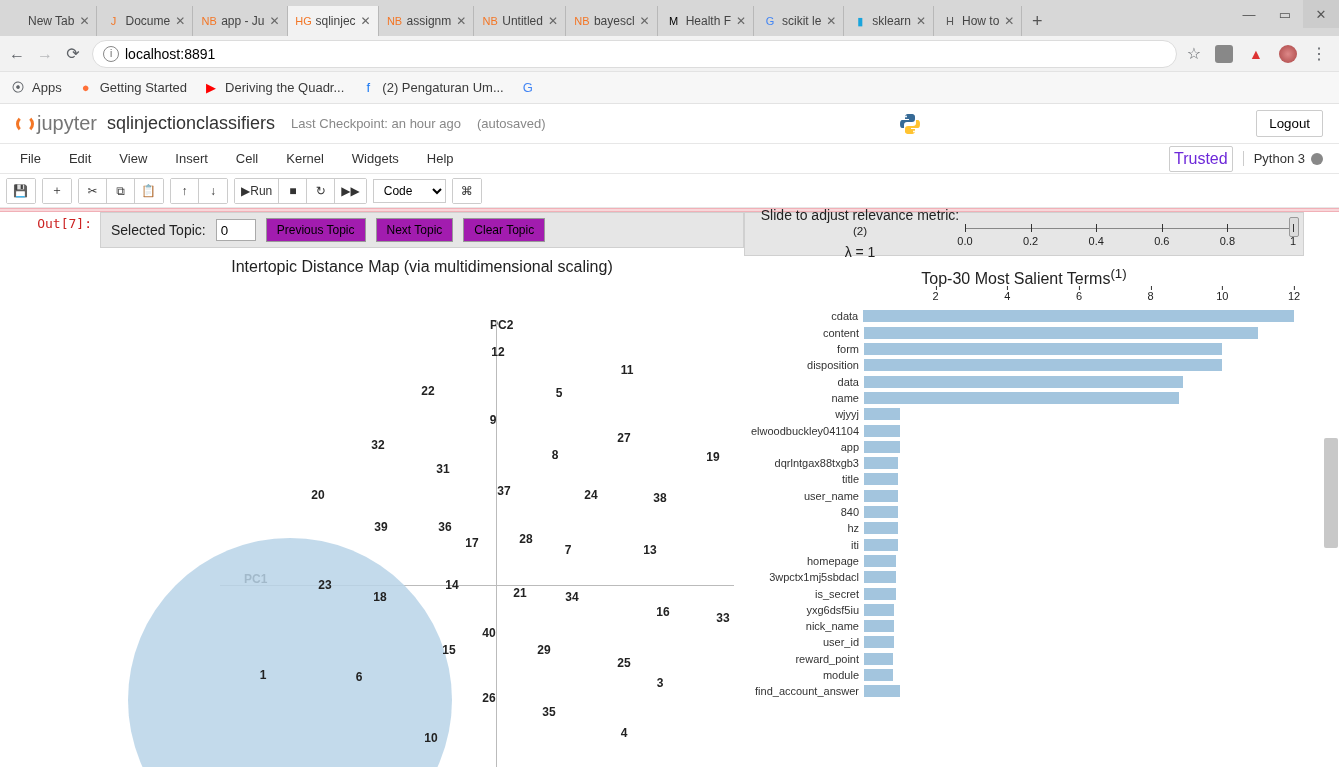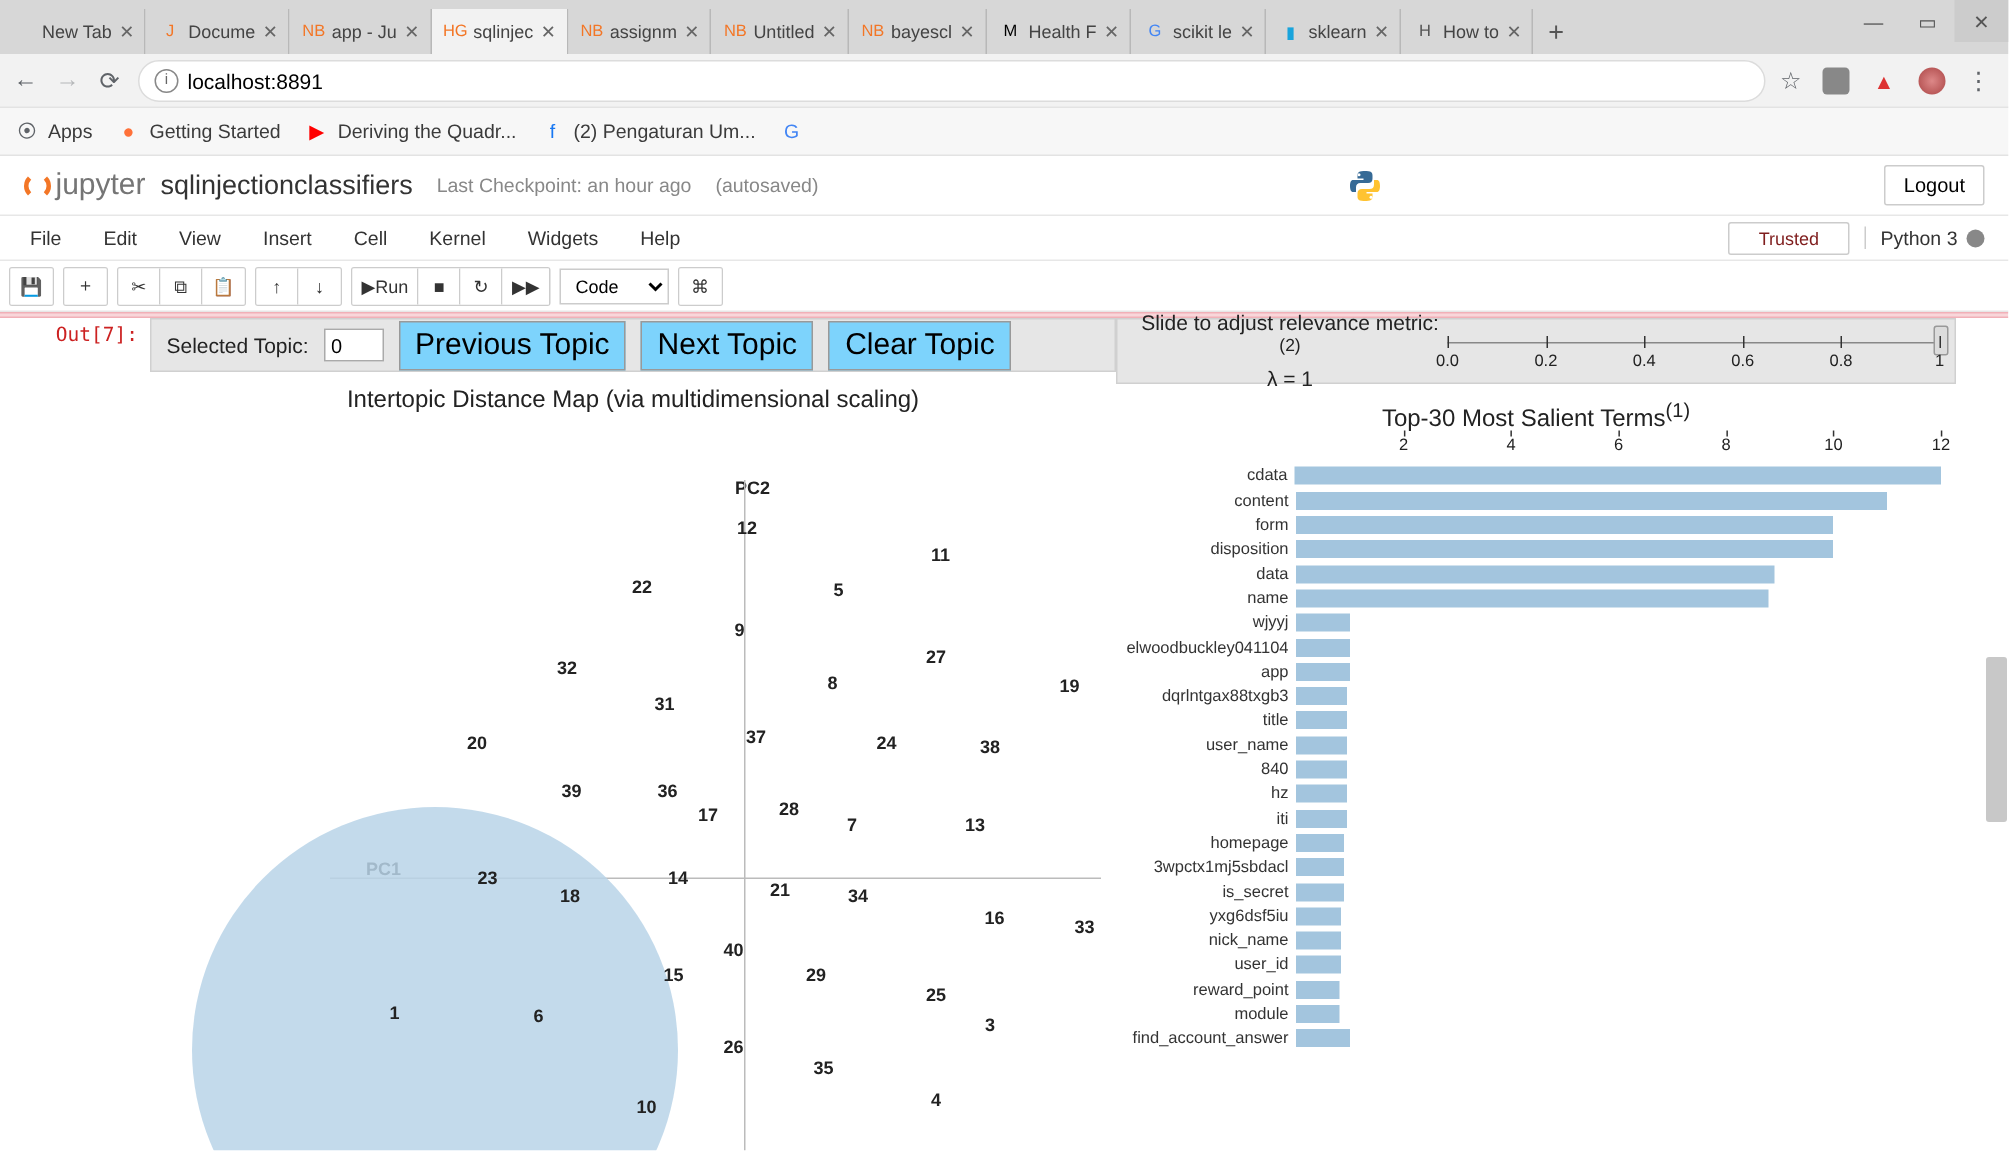--- a/index.html
+++ b/index.html
@@ -35,42 +35,42 @@
   .jlogo { font-size:20px; color:#757575; font-weight:400; display:flex; align-items:center;}
   .jlogo .orb { width:18px; height:18px; border:3px solid #f37626; border-radius:50%; border-top-color:transparent; border-bottom-color:transparent; margin-right:3px;}
   .nbname { font-size:18px; color:#333;}
   .chk { color:#888; font-size:13px; margin-left:6px;}
   .logoutbtn { margin-left:auto; border:1px solid #ccc; padding:5px 12px; background:#fff; border-radius:2px;}
   .pyico { width:24px; height:24px; margin-left:8px;}
   
   .jmenu { height:30px; display:flex; align-items:center; padding:0 6px; border-bottom:1px solid #e7e7e7; font-size:13px;}
   .jmenu .mi { padding:0 14px; color:#333;}
   .jmenu .right { margin-left:auto; display:flex; align-items:center; gap:10px; padding-right:10px;}
-  .trusted { border:1px solid #ccc; padding:3px 19px; font-size:12px; color:#7f1d1d; border-radius:2px;}
+  .trusted { border:1px solid #ccc; padding:3px 4px; font-size:16px; color:#6d28d9; border-radius:2px;}
   .kernel { display:flex; align-items:center; gap:6px; font-size:13px; color:#333; border-left:1px solid #ccc; padding-left:10px;}
   .kernel .dot { width:12px; height:12px; border-radius:50%; background:#888;}
   
   .jtool { height:34px; display:flex; align-items:center; padding:0 6px; border-bottom:1px solid #e7e7e7; gap:0;}
   .tbgrp { display:flex; border:1px solid #ccc; border-radius:2px; margin-right:6px;}
   .tbgrp button { border:none; border-right:1px solid #ccc; background:#fff; height:24px; min-width:28px; padding:0 6px; display:flex; align-items:center; justify-content:center; font-size:12px; color:#333;}
   .tbgrp button:last-child { border-right:none;}
   .celltype { height:24px; border:1px solid #ccc; background:#fff; padding:0 16px 0 6px; font-size:12px;}
   
   .nbarea { position:relative; height:calc(767px - 36px - 36px - 32px - 40px - 30px - 34px); overflow:hidden; }
   .pinkline { height:4px; background:#f8d7da; border-top:1px solid #f1b0b7; border-bottom:1px solid #f1b0b7;}
   .cell { display:flex; }
   .prompt { width:100px; text-align:right; padding:4px 8px 0 0; color:#c22; font-family:monospace; font-size:13px;}
   .output { flex:1; padding:0 6px 0 0;}
   
   .ldavis { display:flex; gap:0;}
   .leftpanel { width:644px;}
   .rightpanel { width:560px;}
   .controlbar { background:#e6e6e6; border:1px solid #d0d0d0; height:36px; display:flex; align-items:center; gap:10px; padding:0 10px; font-size:14px;}
   .controlbar input[type=text]{ width:40px; height:22px; border:1px solid #aaa; padding:0 4px;}
-  .cbtn { border:1px solid #999; background:#7dd3fc; padding:4px 10px; font-size:20px;}
+  .cbtn { border:1px solid #999; background:#a21caf; padding:4px 10px; font-size:12px;}
   .sliderbar { background:#e6e6e6; border:1px solid #d0d0d0; height:44px; display:flex; align-items:center; padding:0 10px; font-size:14px;}
   .sliderlabel { width:210px; text-align:center; line-height:1.2;}
   .slidertrack { flex:1; position:relative; height:30px;}
   .sline { position:absolute; left:0; right:0; top:9px; height:1px; background:#888;}
   .stick { position:absolute; top:5px; width:1px; height:8px; background:#333;}
   .sval { position:absolute; top:16px; font-size:11px; transform:translateX(-50%);}
   .sknob { position:absolute; right:-6px; top:-2px; width:10px; height:20px; background:#dcdcdc; border:1px solid #999; border-radius:2px;}
   
   .scat { position:relative; height:500px; }
   .sctitle { text-align:center; font-size:16px; padding:10px 0 4px;}

